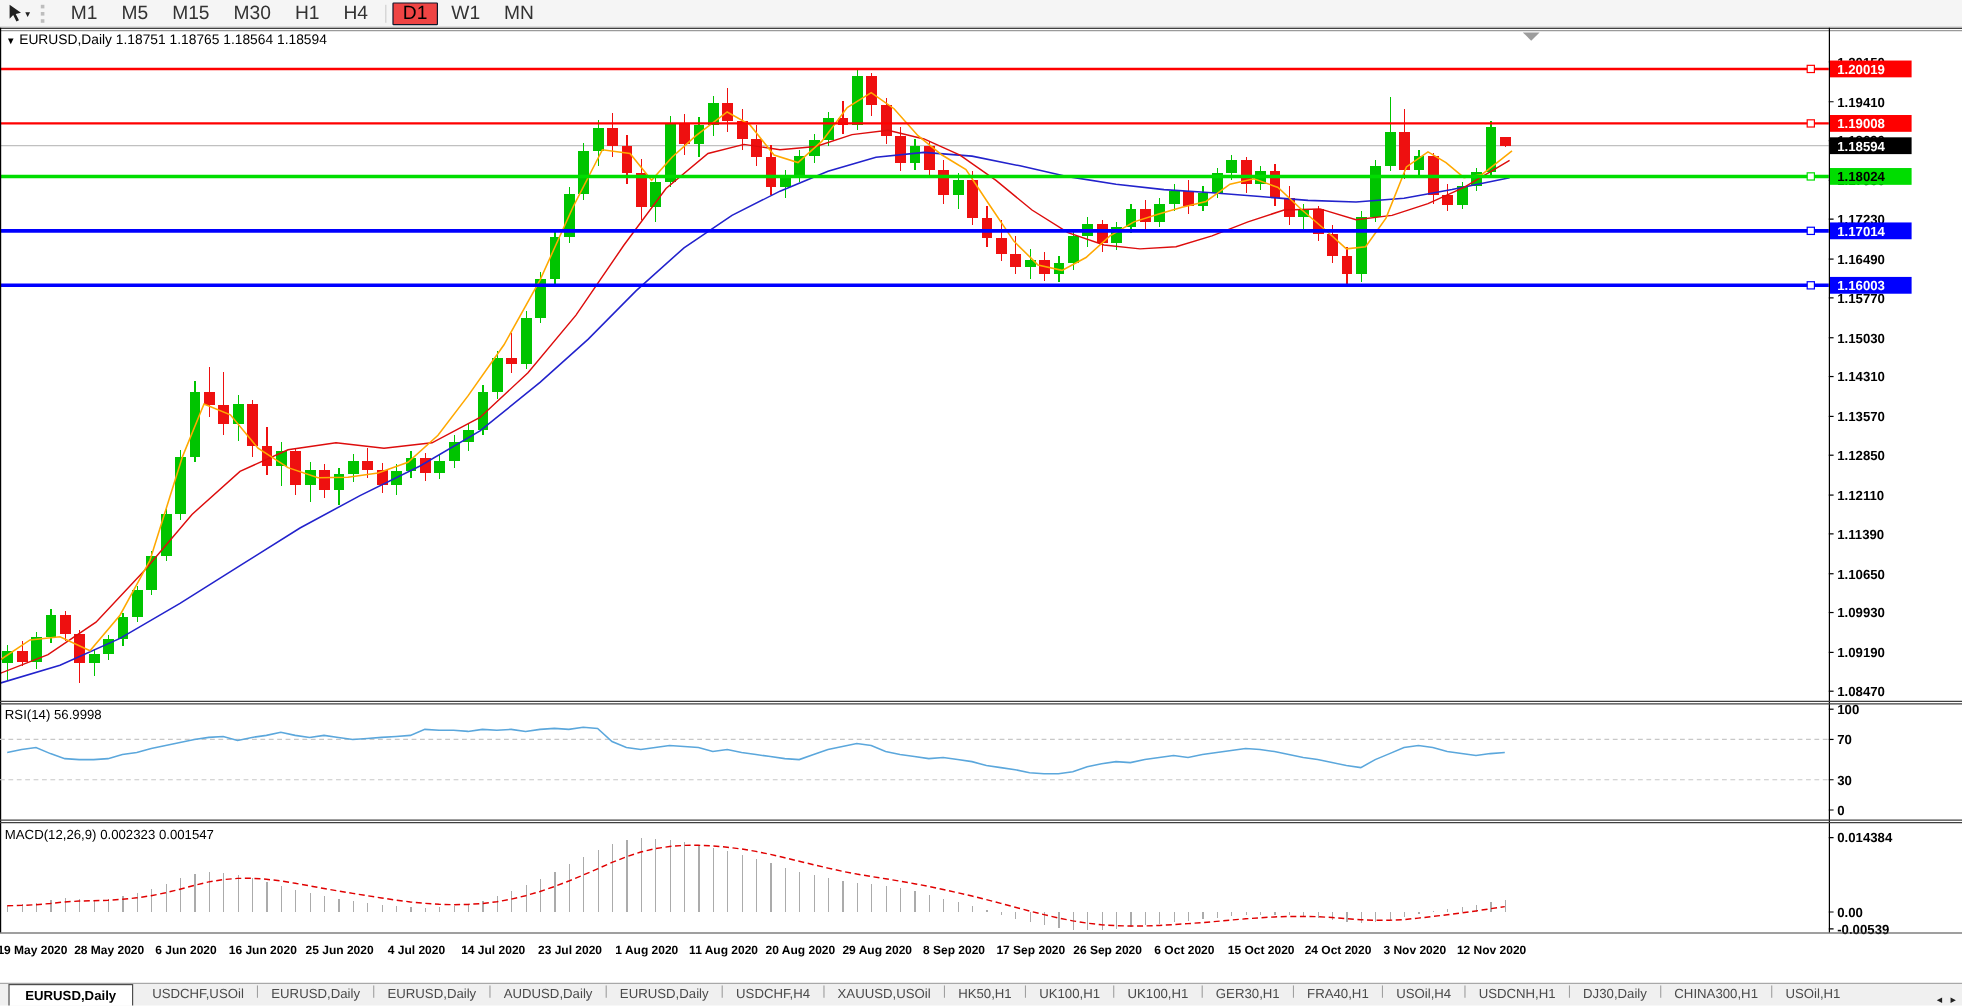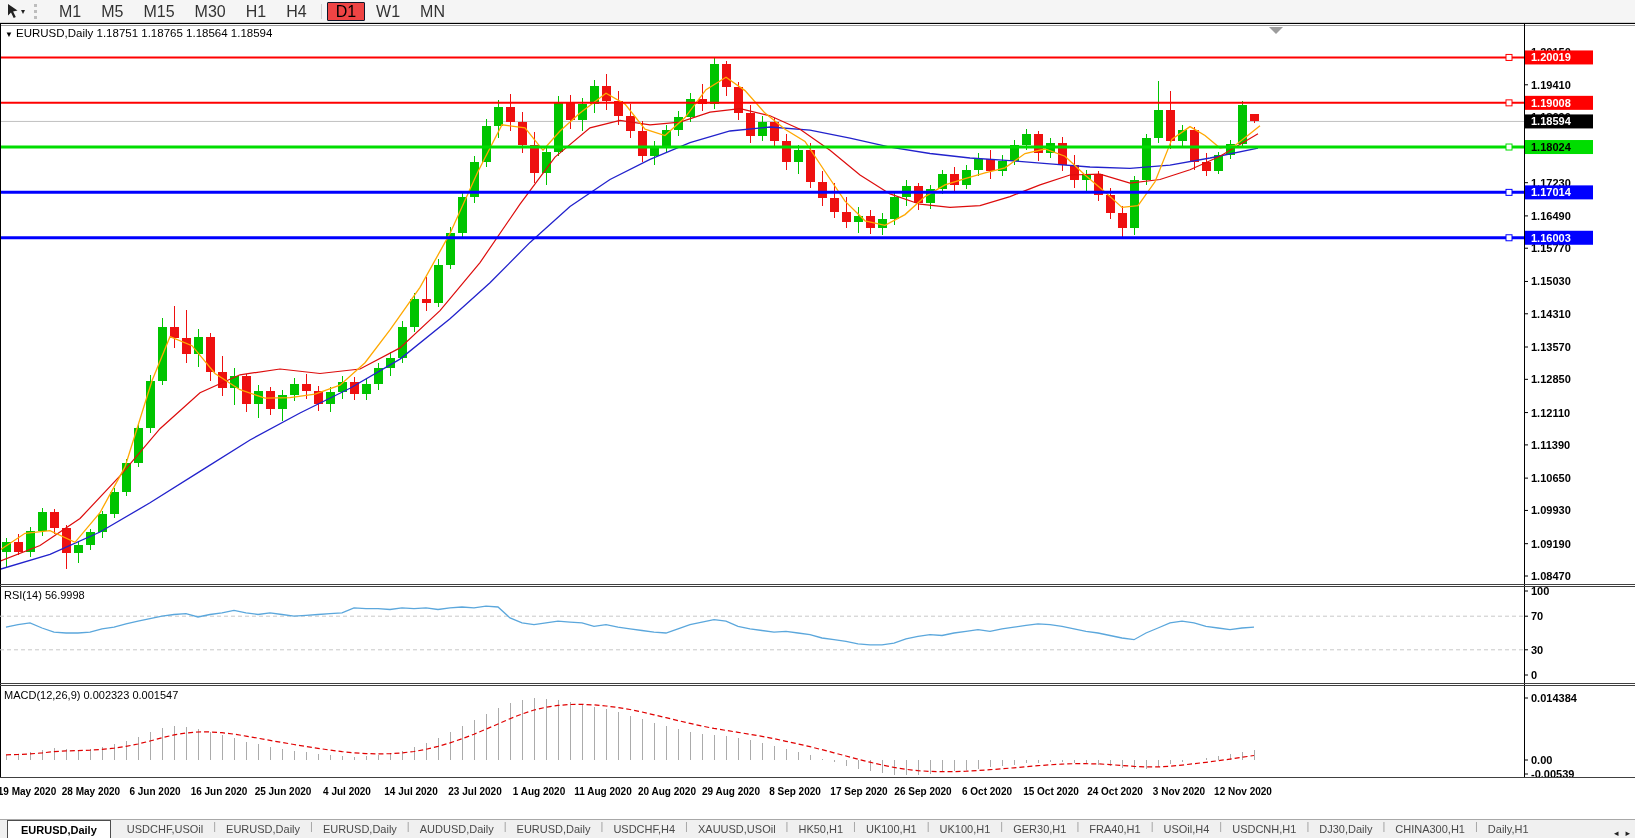--- a/index.html
+++ b/index.html
@@ -530,19 +530,19 @@
     <span class="tab">FRA40,H1</span>
     <span class="tabsep">|</span>
     <span class="tab">USOil,H4</span>
     <span class="tabsep">|</span>
     <span class="tab">USDCNH,H1</span>
     <span class="tabsep">|</span>
     <span class="tab">DJ30,Daily</span>
     <span class="tabsep">|</span>
     <span class="tab">CHINA300,H1</span>
     <span class="tabsep">|</span>
-    <span class="tab">Daily,H1</span>
+    <span class="tab">USOil,H1</span>
     <span class="tab-arrows">
       <span>◂</span>
       <span>▸</span>
     </span>
   </div>
 <div class="statusbar"></div>
 
 </body></html>

